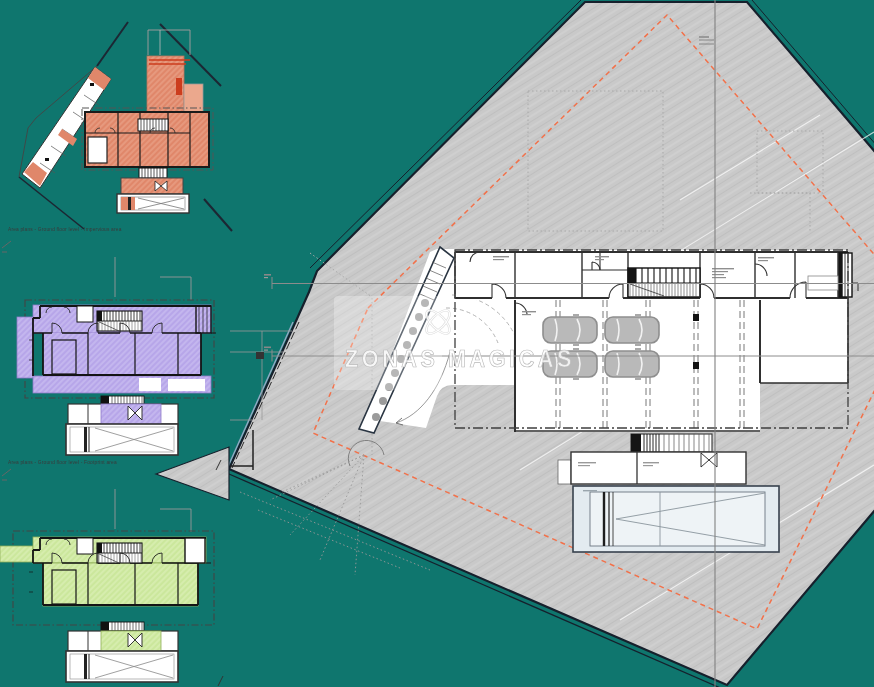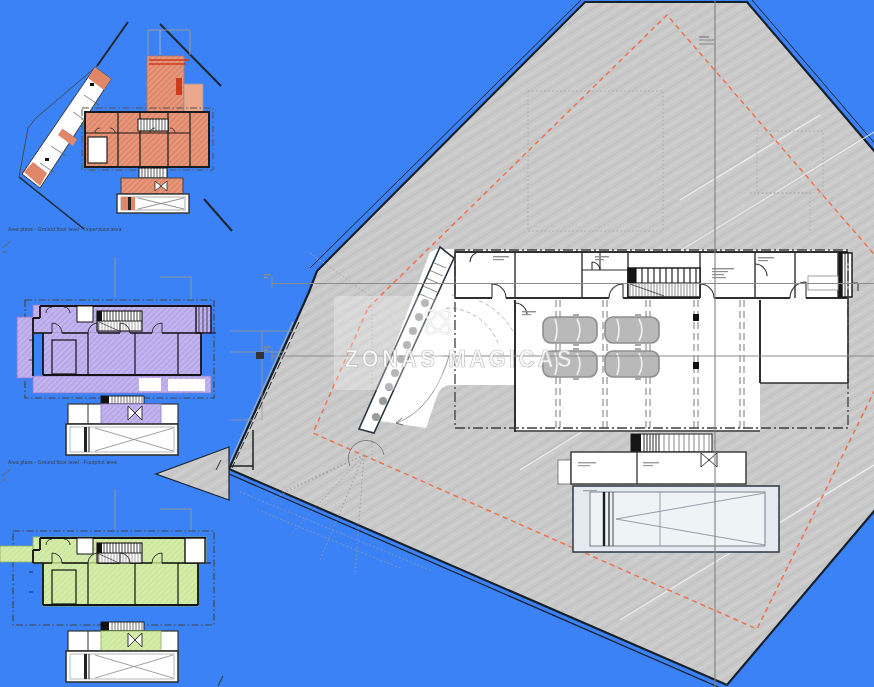--- a/index.html
+++ b/index.html
@@ -1,16 +1,16 @@
 <!DOCTYPE html>
 <html><head>
 <meta charset="utf-8">
 <style>
   html,body{margin:0;padding:0;background:#ffffff;}
-  .sheet{position:relative;width:874px;height:687px;background:#3b82f6;overflow:hidden;
+  .sheet{position:relative;width:874px;height:687px;background:#0f766e;overflow:hidden;
          font-family:"Liberation Sans", sans-serif;}
   svg{display:block}
   text{font-family:"Liberation Sans", sans-serif;}
   .caption{font-size:4.8px;fill:#3a3a3a;letter-spacing:.2px;}
   .wm{font-size:24px;font-weight:bold;fill:rgba(255,255,255,.78);stroke:#b9b9b9;stroke-width:.7px;letter-spacing:4px;}
 </style>
 </head>
 <body>
 
 <div class="sheet">

